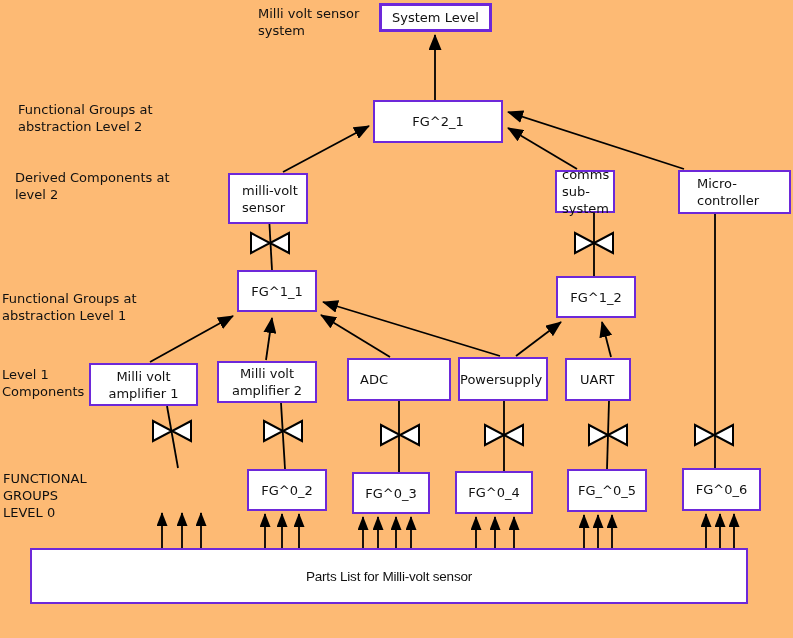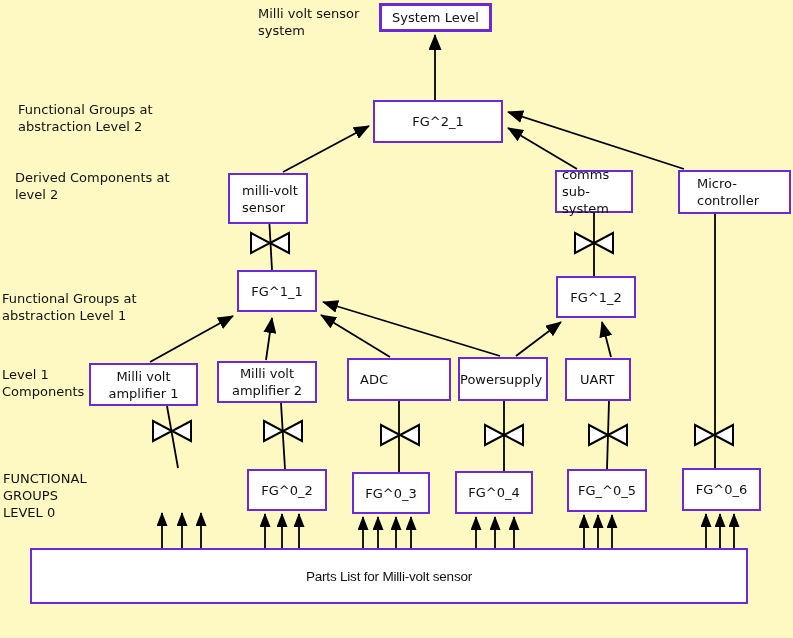--- a/index.html
+++ b/index.html
@@ -1,16 +1,16 @@
 <!DOCTYPE html>
 <html><head>
 <meta charset="utf-8">
 <style>
   html,body{margin:0;padding:0;background:#fff;}
-  .stage{position:relative;width:793px;height:638px;background:#fef9c3;
+  .stage{position:relative;width:793px;height:638px;background:#fdba74;
          font-family:"DejaVu Sans",sans-serif;color:#111;overflow:hidden;}
   .wires{position:absolute;left:0;top:0;z-index:1;}
   .node{position:absolute;box-sizing:border-box;border:2px solid #6d28d9;background:#fff;
         display:flex;align-items:center;font-size:13px;line-height:17px;z-index:2;
         white-space:pre-line;}
   .center{justify-content:center;text-align:center;}
   .lbl{position:absolute;font-size:13px;line-height:17px;white-space:pre-line;z-index:2;}
   .thick{border-width:3px;}
   .partsfont{font-family:"Liberation Sans",sans-serif;letter-spacing:-0.2px;font-size:13.5px;}
 </style>
@@ -123,21 +123,21 @@
 Components</div>
   <div class="lbl" style="left:3px;top:470px;">FUNCTIONAL
  GROUPS
   LEVEL 0</div>
 
   <div class="node center thick" style="left:379px;top:3px;width:113px;height:29px;">System Level</div>
   <div class="node center" style="left:373px;top:100px;width:130px;height:43px;">FG^2_1</div>
 
   <div class="node" style="left:228px;top:173px;width:80px;height:51px;padding-left:12px;">milli-volt
 sensor</div>
-  <div class="node" style="left:555px;top:170px;width:78px;height:43px;padding-left:5px;">comms
+  <div class="node" style="left:555px;top:170px;width:60px;height:43px;padding-left:5px;">comms
 sub-system</div>
   <div class="node" style="left:678px;top:170px;width:113px;height:44px;padding-left:17px;">Micro-
 controller</div>
 
   <div class="node center" style="left:237px;top:270px;width:80px;height:42px;">FG^1_1</div>
   <div class="node center" style="left:556px;top:276px;width:80px;height:42px;">FG^1_2</div>
 
   <div class="node center" style="left:89px;top:363px;width:109px;height:43px;">Milli volt
 amplifier 1</div>
   <div class="node center" style="left:217px;top:361px;width:100px;height:42px;">Milli volt

